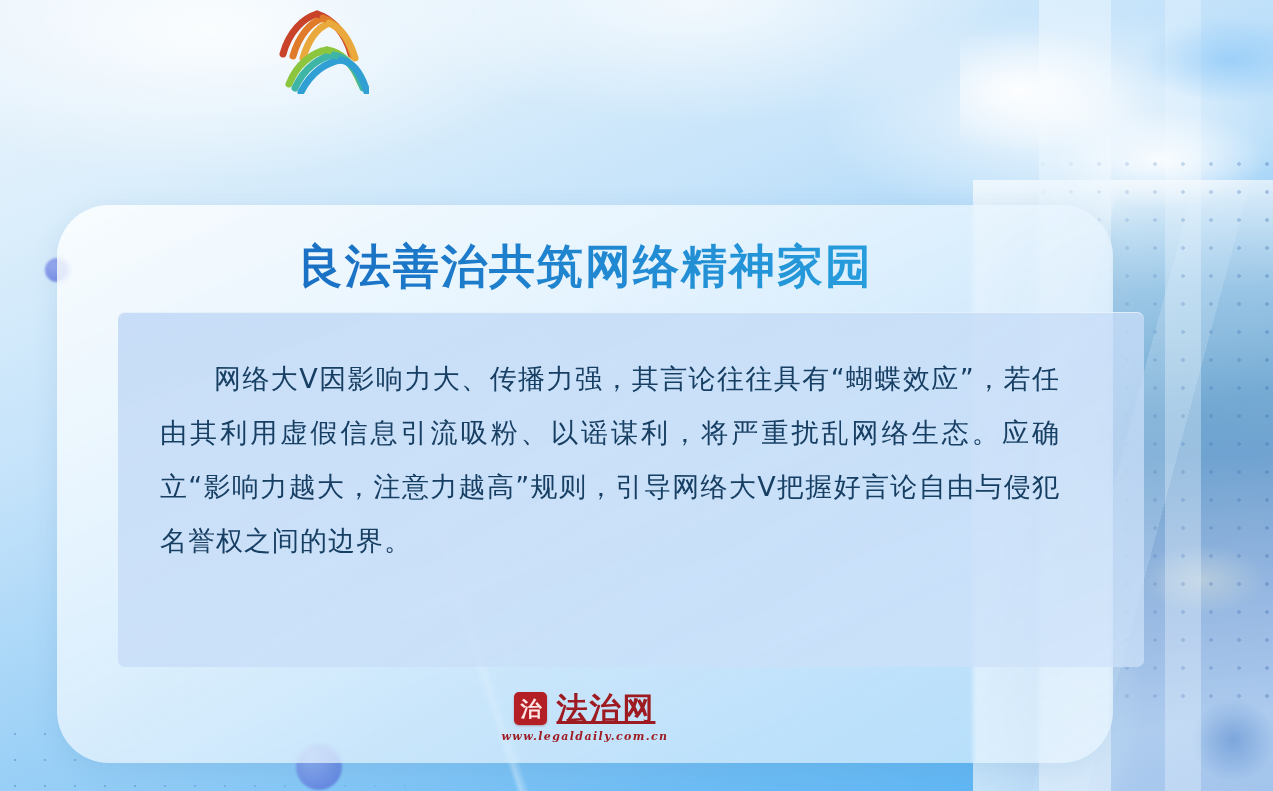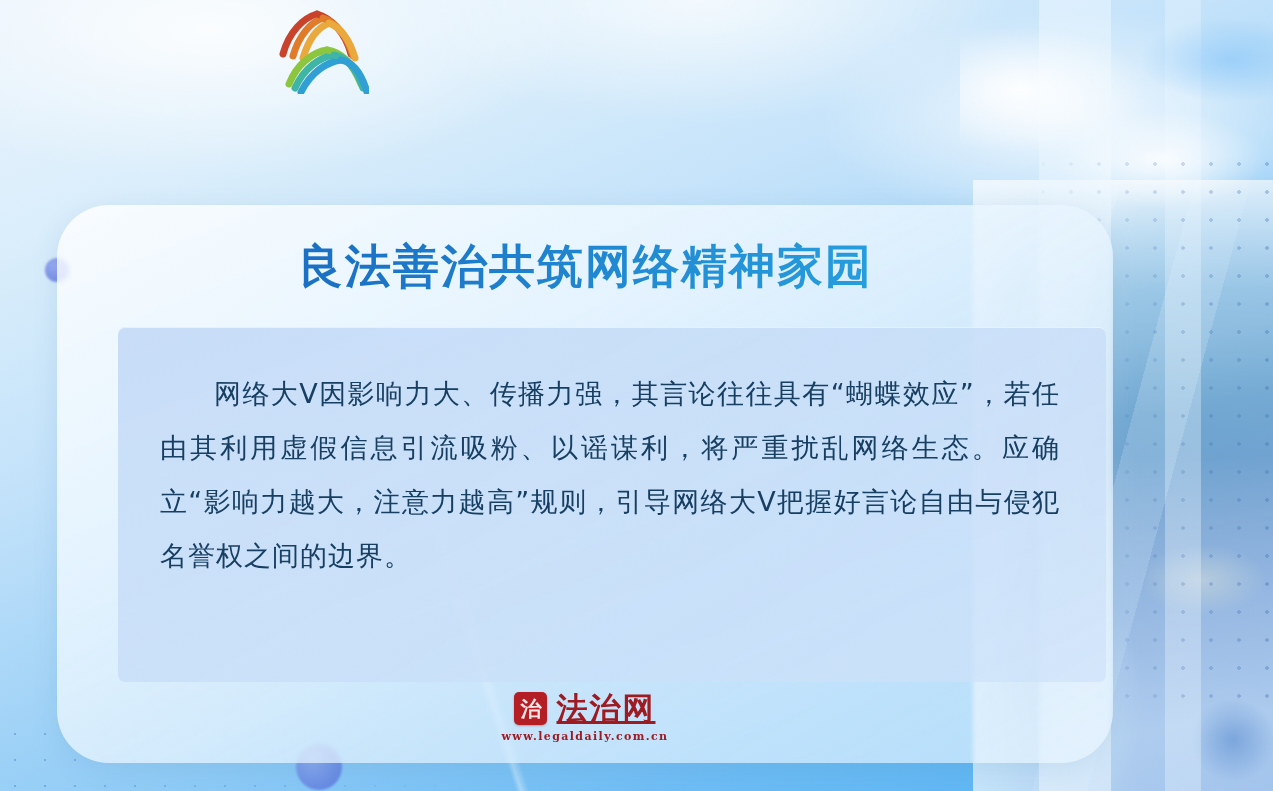--- a/index.html
+++ b/index.html
@@ -115,24 +115,25 @@
     backdrop-filter:blur(2px);
   }
   .headline{
     position:absolute;left:0;top:36px;width:100%;text-align:center;
     font-size:46px;font-weight:bold;letter-spacing:2px;line-height:1.1;
     font-family:"DejaVu Sans","Liberation Sans",sans-serif;
     background:linear-gradient(100deg,#1766bf 0%,#1b74c6 30%,#2391d6 62%,#2cb0e6 100%);
     -webkit-background-clip:text;background-clip:text;color:transparent;
   }
   .panel{
-    position:absolute;left:61px;top:122px;width:988px;height:355px;
+    position:absolute;left:61px;top:107px;width:988px;height:355px;
     border-radius:7px;
     background:linear-gradient(160deg,rgba(190,214,245,.80) 0%,rgba(198,220,247,.78) 45%,rgba(206,226,249,.72) 100%);
     box-shadow:inset 0 1px 0 rgba(255,255,255,.55);
+    padding-left:38px;
   }
   .body-text{
     position:absolute;left:42px;top:40px;width:900px;
     font-family:"DejaVu Sans","Liberation Sans",sans-serif;
     font-size:27px;line-height:54px;color:#173f63;
     letter-spacing:1px;text-align:justify;
   }
   .body-text p{margin:0;text-indent:2em;}
 
   
@@ -153,21 +154,21 @@
     font-family:"DejaVu Serif","Liberation Serif",serif;
   }
   .brand{
     font-size:31px;font-weight:bold;letter-spacing:2px;color:#9e1b22;
     font-family:"DejaVu Serif","Liberation Serif",serif;
     line-height:1;
     text-decoration:underline;
   }
   .url{
     margin-top:5px;font-size:11px;letter-spacing:1.4px;color:#9e1b22;
-    font-family:"DejaVu Serif","Liberation Serif",serif;font-weight:bold;
+    font-family:"DejaVu Serif","Liberation Serif",serif;font-weight:bold;font-style:italic;
   }
 </style>
 </head>
 <body>
 
 <div id="stage">
 
   <div class="bg-base"></div>
   <div class="bg-sky"></div>
   <div class="bg-photo"></div>

